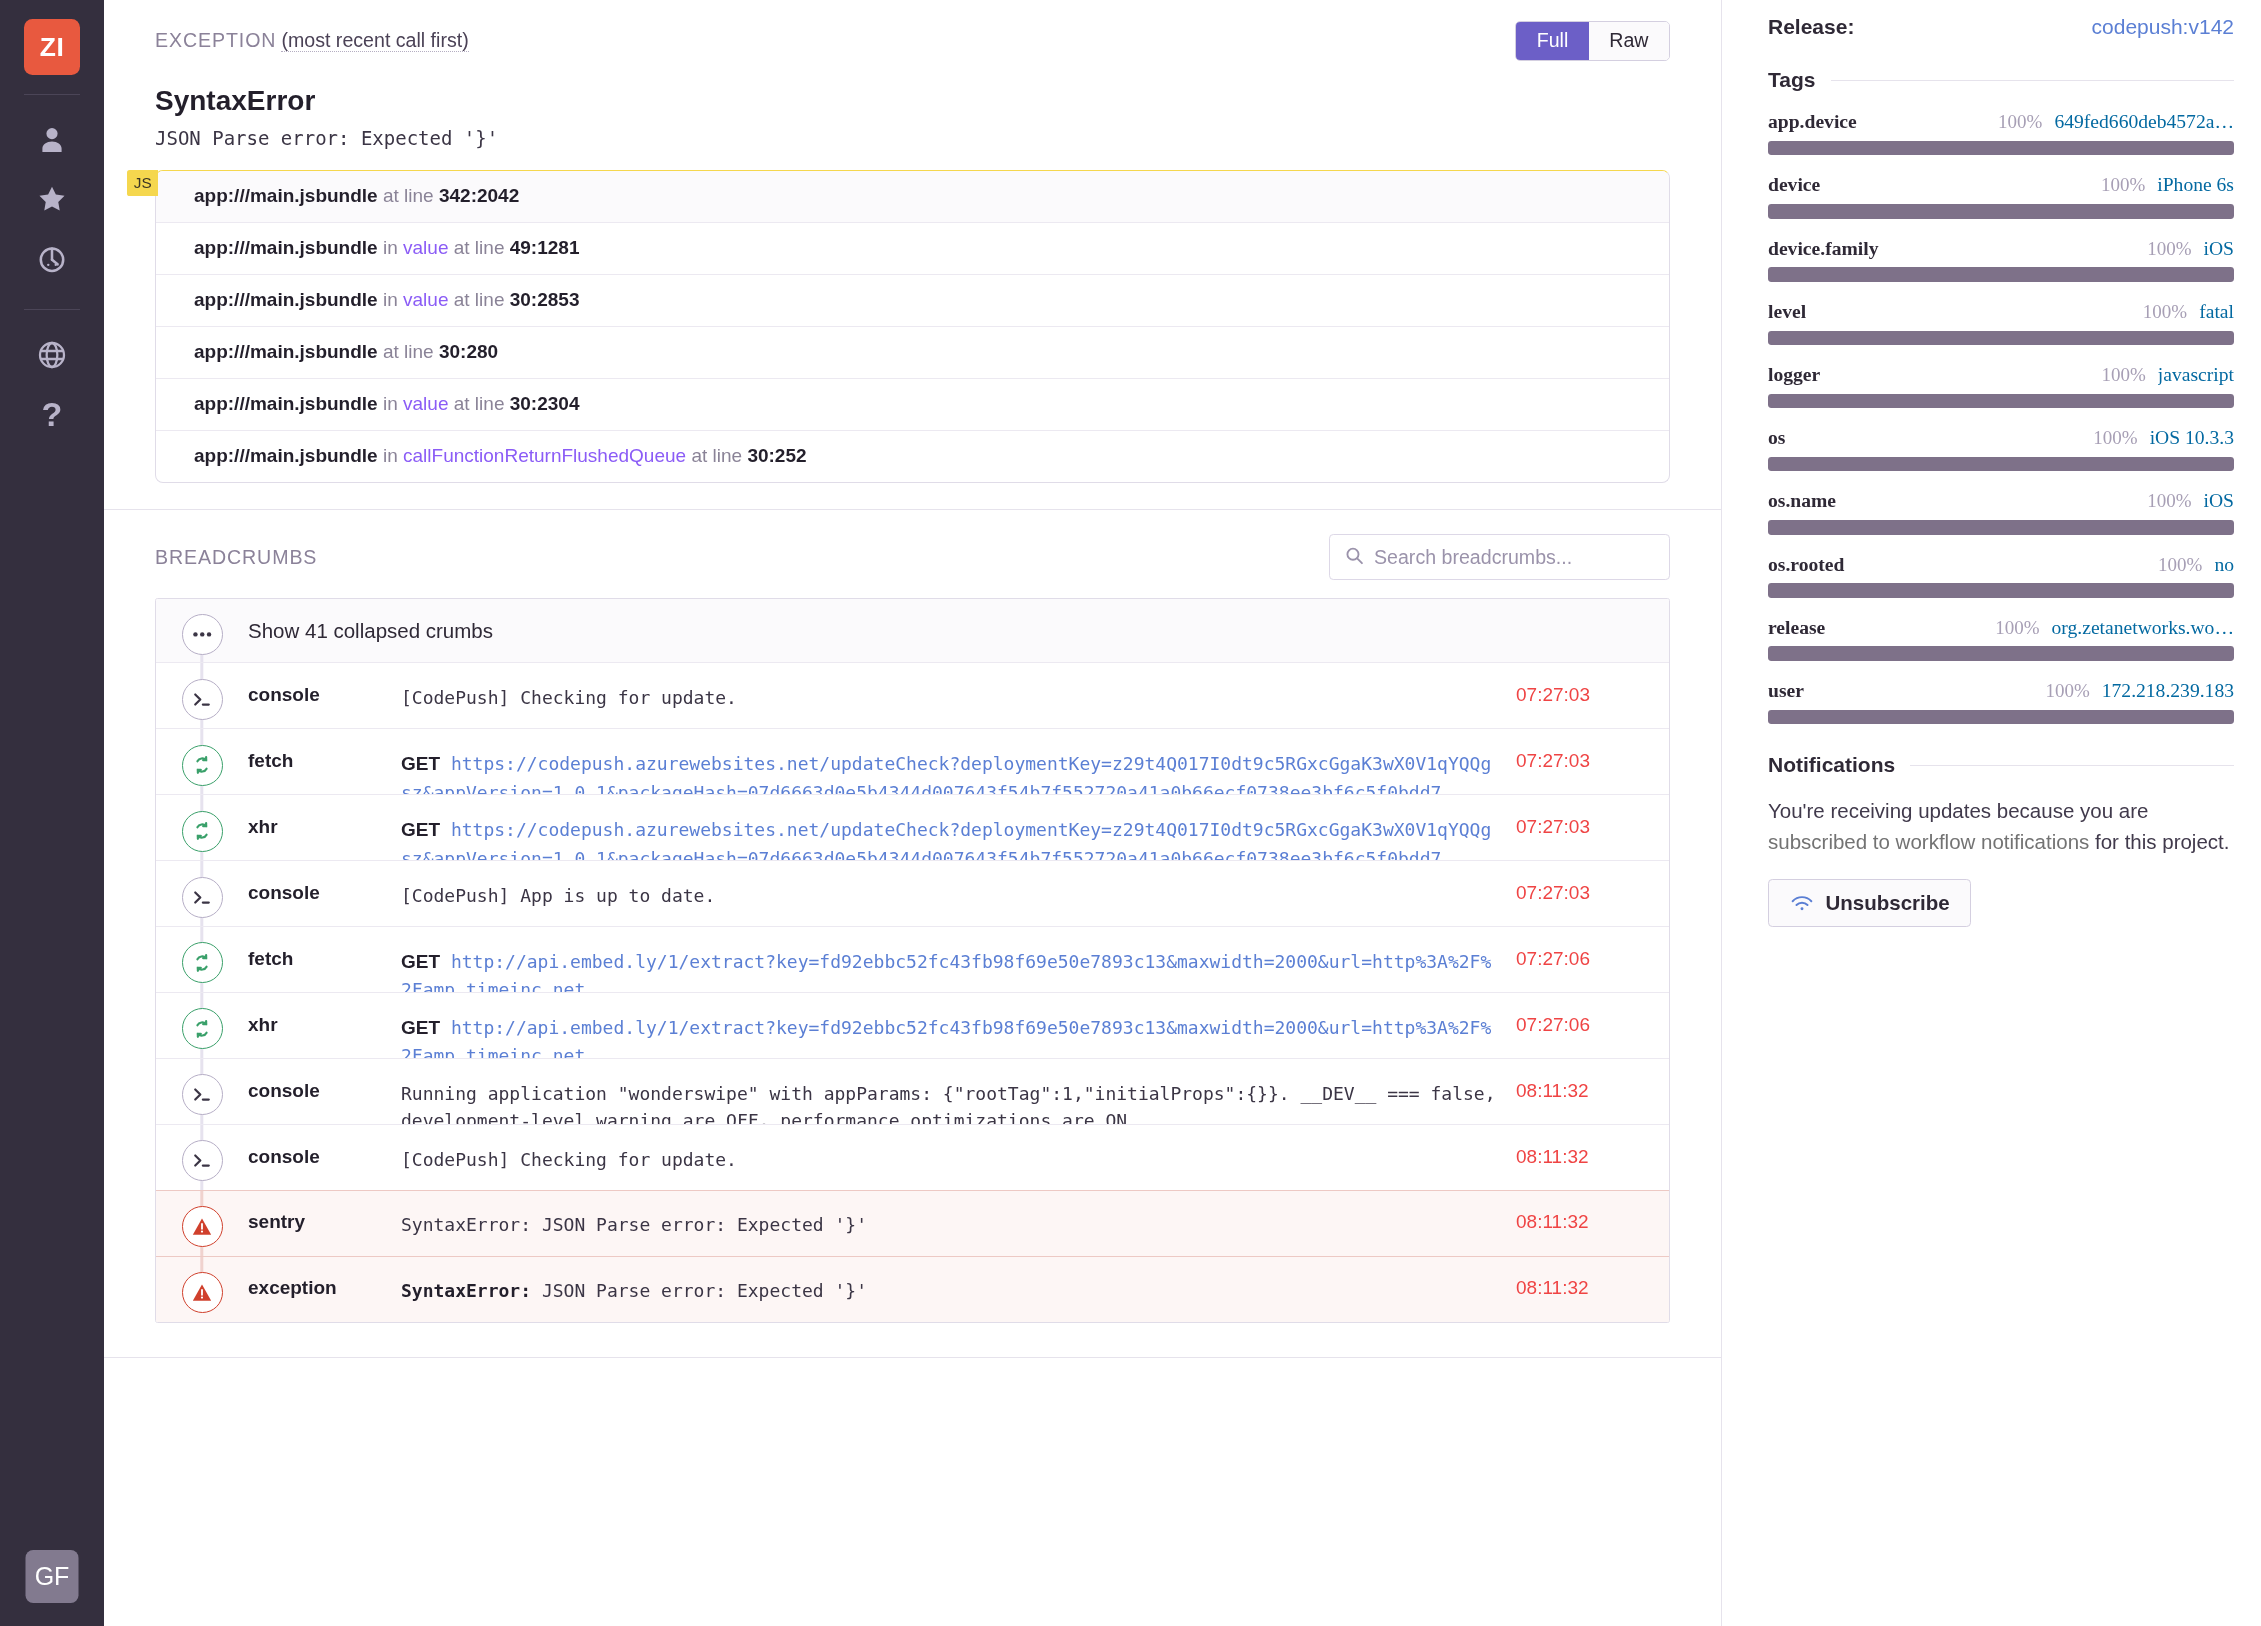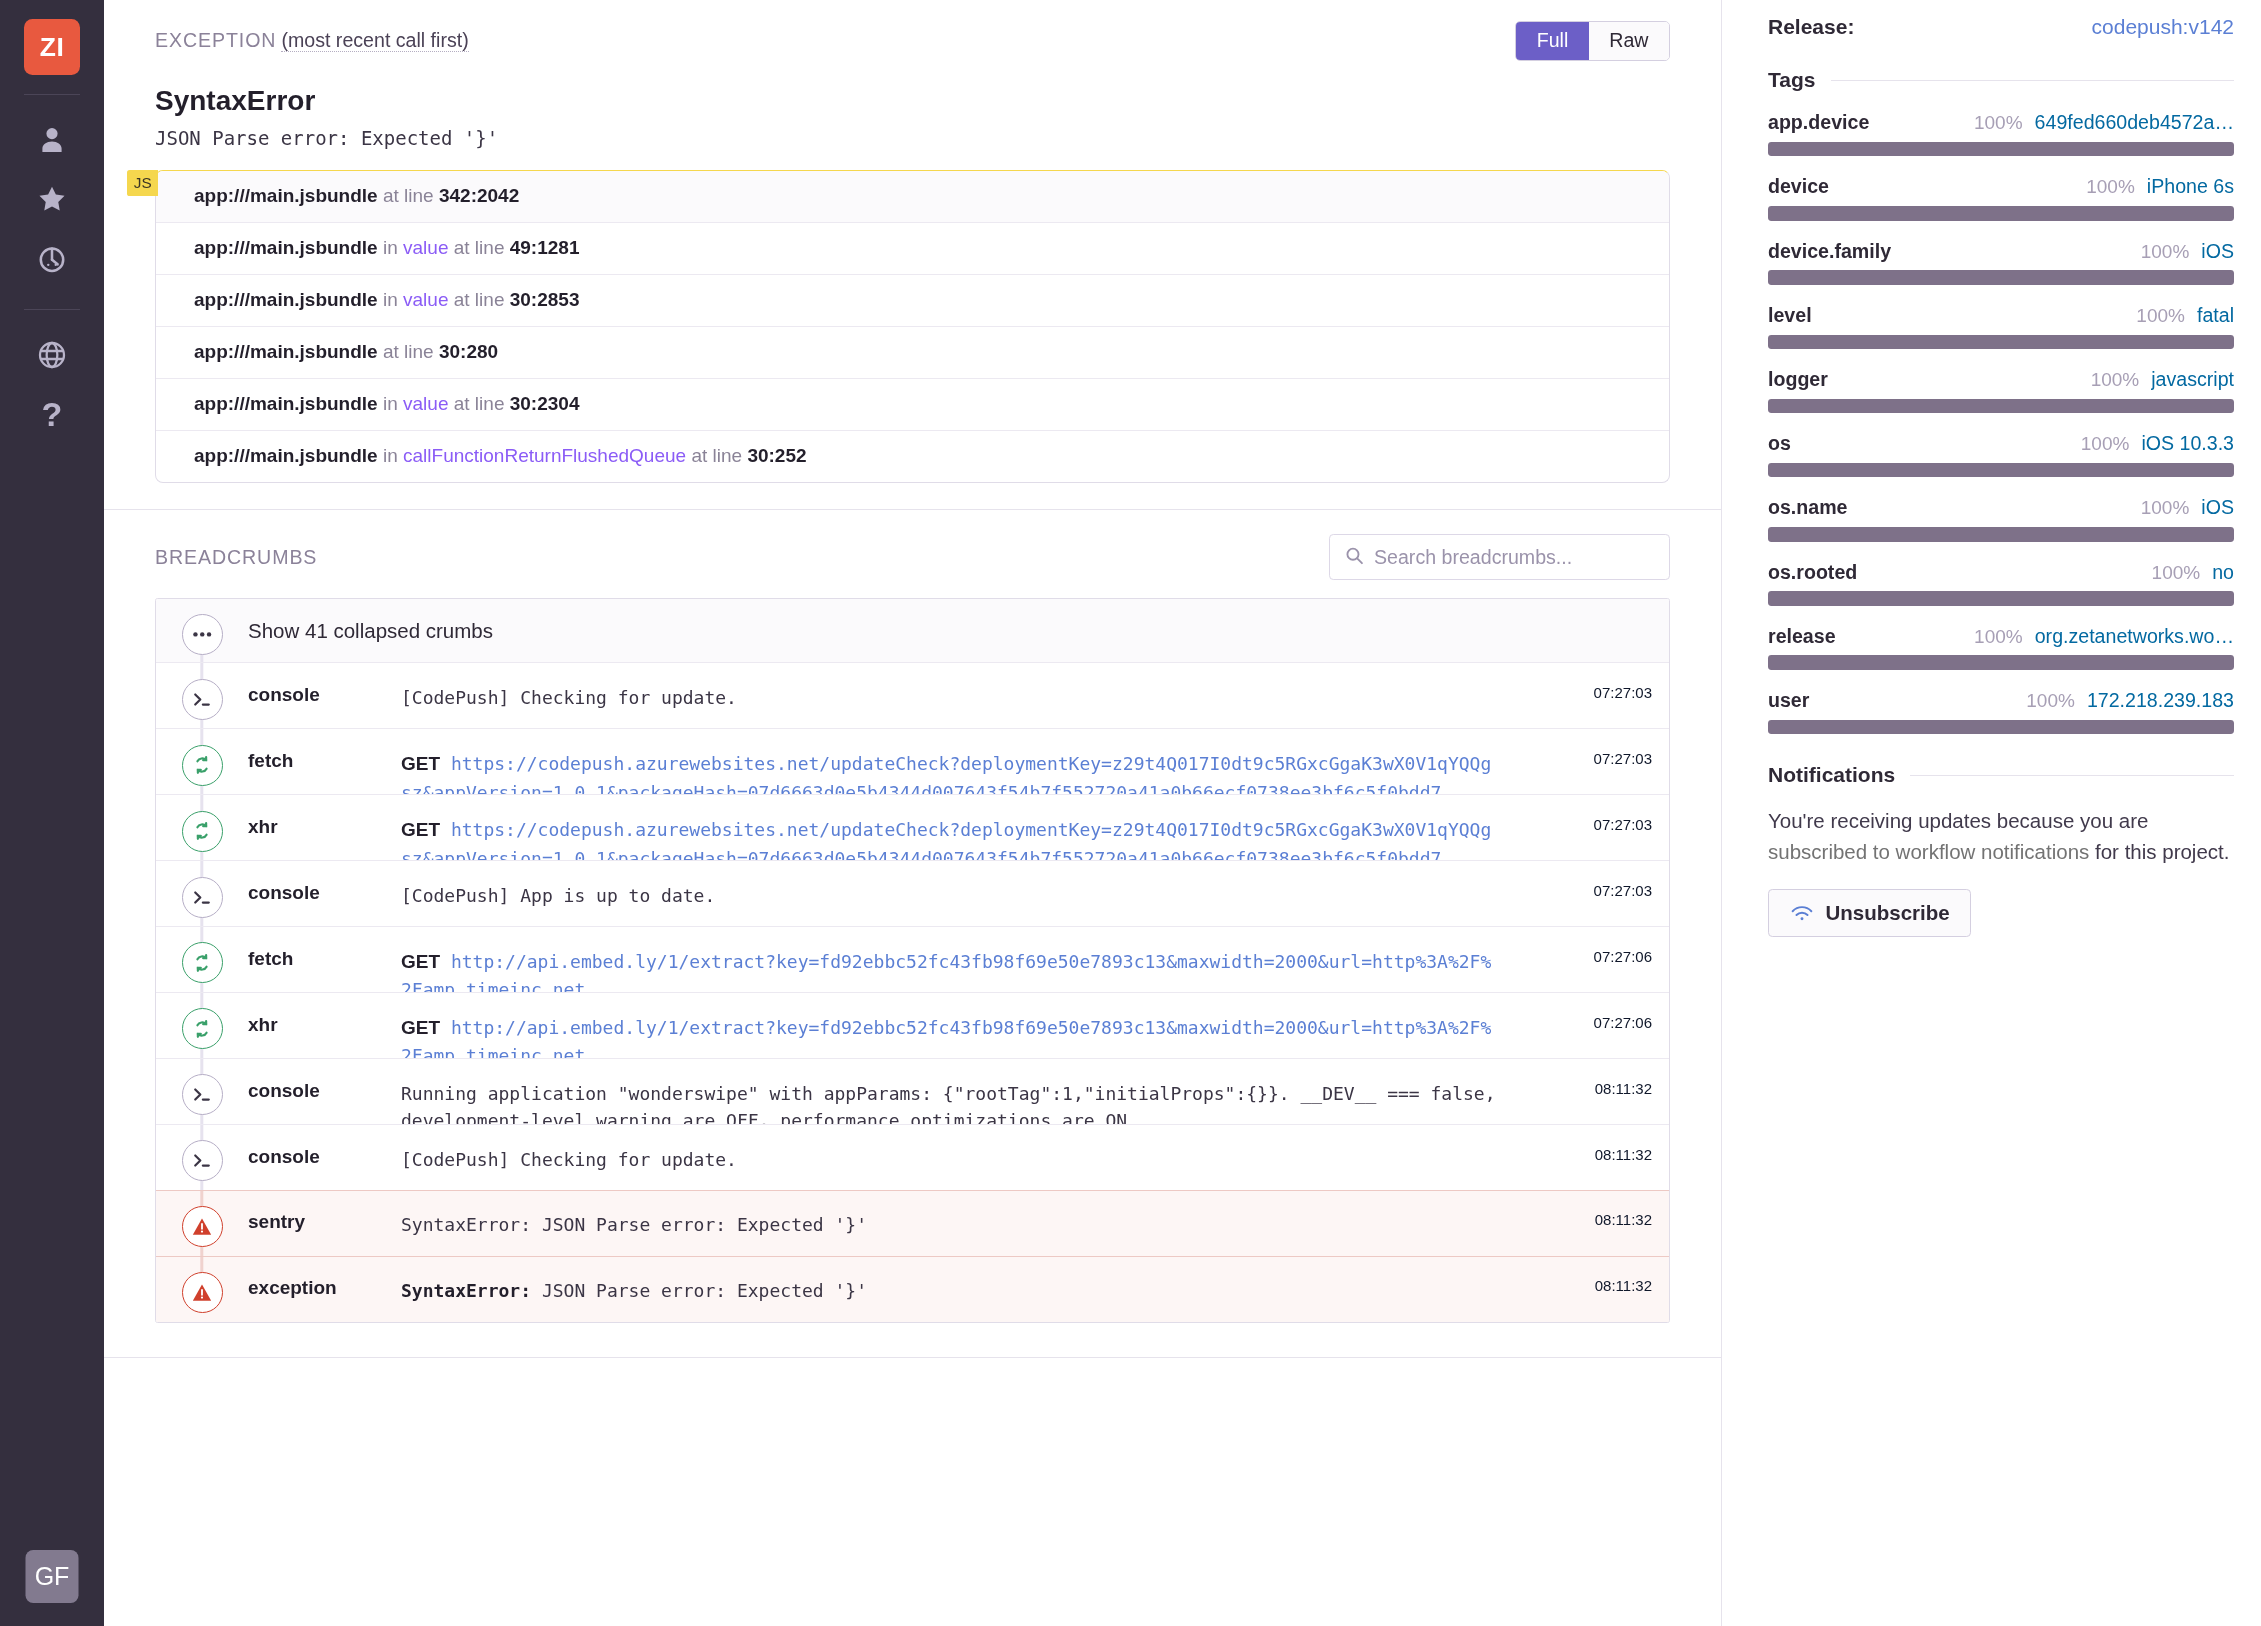--- a/index.html
+++ b/index.html
@@ -158,22 +158,22 @@
     flex: 1 1 auto; min-width: 0; padding: 20.5px 17px 17px 0;
     font-family: "DejaVu Sans Mono", monospace;
     font-size: 18px; line-height: 1.52; color: #3b3545;
     overflow: hidden; max-height: 65px;
   }
   .crumb-body.three-line { max-height: 65px; }
   .crumb-body .method { font-weight: 700; color: #231f2b; font-family: "Liberation Sans", sans-serif; font-size: 19px; }
   .crumb-body a { color: #5b7fd4; text-decoration: none; word-break: break-all; }
   .crumb-body .strong { font-weight: 700; color: #231f2b; }
   .crumb-time {
-    flex: 0 0 153px; padding: 20.5px 17px 17px 0; text-align: right;
-    font-size: 15px; color: #0f172a;
+    flex: 0 0 153px; padding: 20.5px 17px 17px 0; text-align: left;
+    font-size: 19px; color: #ef4444;
   }
   .collapsed-label {
     flex: 1 1 auto; padding: 20.5px 0 19px; font-size: 20.5px; color: #2f2936;
   }
 
   
   .side {
     width: 539px; flex: 0 0 539px;
     padding: 15.3px 27px 0 46px;
     background: #fff;
@@ -187,21 +187,21 @@
 
   .side-head {
     display: flex; align-items: center; gap: 15.3px; margin-bottom: 19px;
   }
   .side-head h3 { margin: 0; font-size: 21px; font-weight: 700; color: #2f2936; white-space: nowrap; }
   .side-head .rule { flex: 1 1 auto; height: 0.9px; background: #e6e3ec; }
 
   .tag { margin-bottom: 19px; }
   .tag-top {
     display: flex; align-items: center; justify-content: space-between;
-    gap: 12px; margin-bottom: 7.7px;
+    gap: 12px; margin-bottom: 7.7px; font-family: Liberation Serif, serif;
   }
   .tag-key { font-size: 19.6px; font-weight: 700; color: #2f2936; white-space: nowrap; }
   .tag-right { display: flex; align-items: baseline; gap: 12px; min-width: 0; }
   .tag-pct { font-size: 19px; color: #a79fb5; }
   .tag-val {
     font-size: 19.6px; color: #0369a1;
     overflow: hidden; text-overflow: ellipsis; white-space: nowrap;
   }
   .tag-bar { height: 14.5px; border-radius: 3.4px; background: #7e7189; }
 

